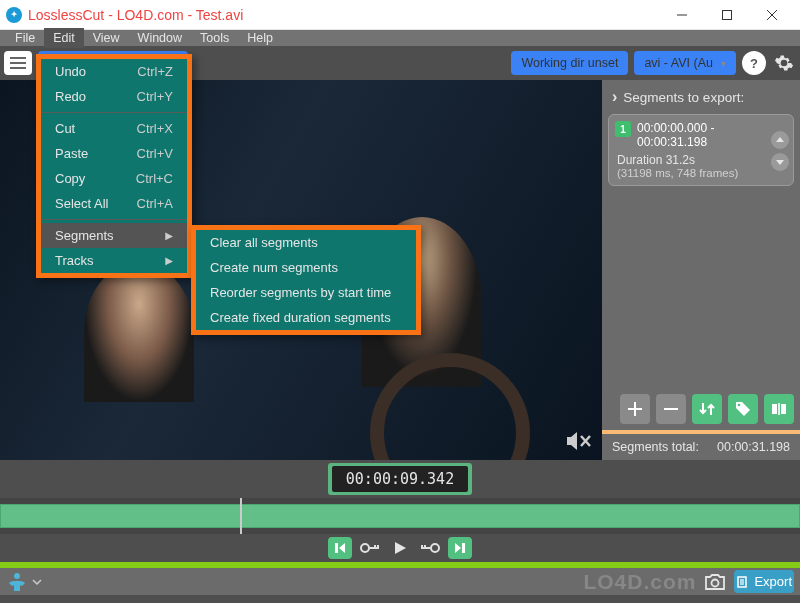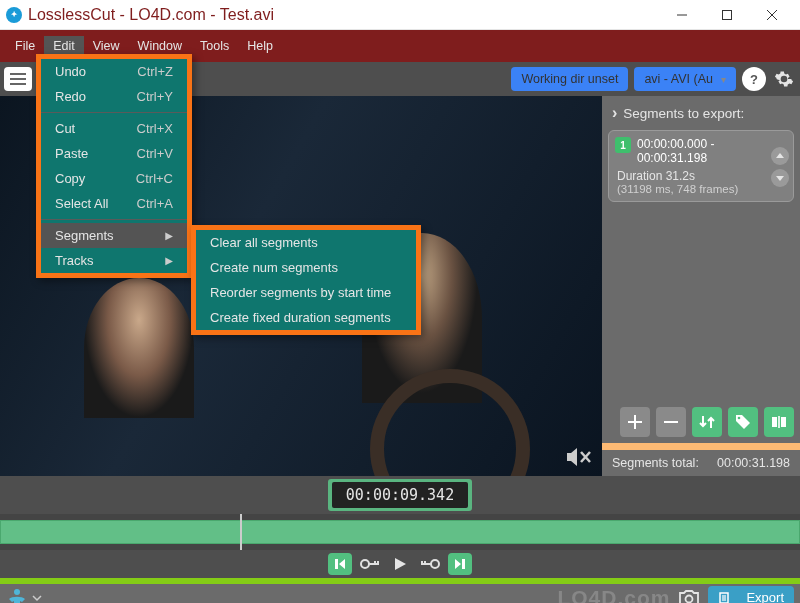--- a/index.html
+++ b/index.html
@@ -1,26 +1,26 @@
 <!DOCTYPE html>
 <html><head>
 <meta charset="utf-8">
 <style>
 * { box-sizing: border-box; margin: 0; padding: 0; font-family: "Segoe UI", Arial, sans-serif; }
 body { width: 800px; height: 603px; overflow: hidden; background: #4e4e4e; position: relative; }
 
 
 .titlebar { height: 30px; background: #fff; display: flex; align-items: center; padding: 0 6px; border-bottom: 1px solid #e5e5e5; }
 .titlebar .app-icon { width: 16px; height: 16px; border-radius: 50%; background: #1a9bd8; display: inline-flex; align-items: center; justify-content: center; margin-right: 6px; font-size: 8px; color: #fff; font-weight: bold; }
-.titlebar .title { font-size: 16px; color: #7f1d1d; flex: 1; }
+.titlebar .title { font-size: 14px; color: #ef4444; flex: 1; }
 .titlebar .win-btn { width: 45px; height: 28px; display: flex; align-items: center; justify-content: center; font-size: 12px; color: #333; }
 .titlebar .win-btn.close { font-size: 14px; }
 
 
-.menubar { height: 32px; background: #7f1d1d; display: flex; align-items: center; padding: 0 6px; color: #e5e5e5; font-size: 12.5px; position: relative; z-index: 100; }
+.menubar { height: 16px; background: #737373; display: flex; align-items: center; padding: 0 6px; color: #e5e5e5; font-size: 12.5px; position: relative; z-index: 100; }
 .menubar .item { padding: 3px 9px; border-radius: 0; }
 .menubar .item.active { background: #545454; }
 
 
 .toolbar { height: 34px; background: #4e4e4e; display: flex; align-items: center; padding: 0 4px; gap: 6px; position: relative; z-index: 1; }
 .hamburger { width: 28px; height: 24px; background: #fff; border-radius: 4px; display: flex; flex-direction: column; justify-content: center; align-items: center; gap: 3px; }
 .hamburger span { width: 16px; height: 2px; background: #666; }
 .pill { background: #3b82f6; color: #333; height: 24px; border-radius: 4px; padding: 0 10px; display: flex; align-items: center; font-size: 12.5px; }
 .pill.dropdown::after { content: "▾"; margin-left: 8px; color: #888; font-size: 10px; }
 .circle-btn { width: 24px; height: 24px; border-radius: 50%; background: #fff; color: #555; display: flex; align-items: center; justify-content: center; font-size: 13px; font-weight: bold; }
@@ -51,21 +51,21 @@
 .seg-card .arrow.up { top: 16px; }
 .seg-card .arrow.down { top: 38px; }
 
 .sidebar-spacer { flex: 1; }
 
 .tool-row { display: flex; gap: 6px; padding: 6px; justify-content: flex-end; }
 .sq { width: 30px; height: 30px; border-radius: 4px; display: flex; align-items: center; justify-content: center; color: #fff; font-size: 18px; font-weight: bold; }
 .sq.gray { background: #8a8a8a; }
 .sq.green { background: #52c080; }
 
-.seg-total { padding: 6px 10px; font-size: 12.5px; display: flex; justify-content: space-between; border-top: 7px solid #fdba74; }
+.seg-total { padding: 6px 10px; font-size: 12.5px; display: flex; justify-content: space-between; border-top: 4px solid #fdba74; }
 
 
 .timecode-row { height: 38px; background: #4e4e4e; display: flex; align-items: center; justify-content: center; }
 .timecode-box { background: #5ab580; border-radius: 3px; padding: 3px 4px; }
 .timecode-inner { background: #222; color: #e5e5e5; padding: 4px 14px; font-family: monospace; font-size: 15px; border-radius: 2px; }
 
 
 .timeline { height: 36px; background: #444; position: relative; }
 .timeline .seg { position: absolute; left: 0; right: 0; top: 6px; bottom: 6px; background: #62bf87; border: 1px solid #4aa86e; }
 .timeline .playhead { position: absolute; top: 0; bottom: 0; width: 2px; background: #ccc; left: 30%; }
@@ -76,21 +76,21 @@
 .tbtn.green { background: #52c080; }
 .tbtn.plain { color: #e0e0e0; }
 
 
 .bottombar { height: 33px; background: #6b6b6b; display: flex; align-items: center; padding: 0 6px; border-top: 6px solid #84cc16; }
 .bottombar .left-tool { display: flex; align-items: center; gap: 4px; }
 .child-icon { width: 22px; height: 22px; color: #4fb5d8; }
 .bottombar .spacer { flex: 1; }
 .bottombar .wm { font-size: 21px; color: #9a9a9a; letter-spacing: 1px; margin-right: 8px; font-weight: 600; opacity: 0.6; }
 .camera-btn { color: #e5e5e5; margin-right: 8px; }
-.export-pill { background: #3a9fc6; color: #fff; border-radius: 4px; padding: 4px 10px; display: flex; align-items: center; gap: 14px; font-size: 13px; }
+.export-pill { background: #3a9fc6; color: #fff; border-radius: 4px; padding: 4px 2px; display: flex; align-items: center; gap: 4px; font-size: 13px; }
 
 
 .dd-menu { position: absolute; background: #0f766e; border: 5px solid #f97316; box-shadow: 3px 3px 8px rgba(0,0,0,0.4); color: #e5e5e5; font-size: 13px; z-index: 200; }
 .dd-menu .row { padding: 5px 14px; display: flex; align-items: center; white-space: nowrap; }
 .dd-menu .row.hover { background: #545454; }
 .dd-menu .row .lbl { flex: 1; padding-right: 24px; }
 .dd-menu .row .shortcut { color: #ccc; }
 .dd-menu .row .sub-arrow { color: #ccc; font-size: 10px; }
 .dd-menu hr { border: none; border-top: 1px solid #5a5a5a; margin: 3px 0; }
 

